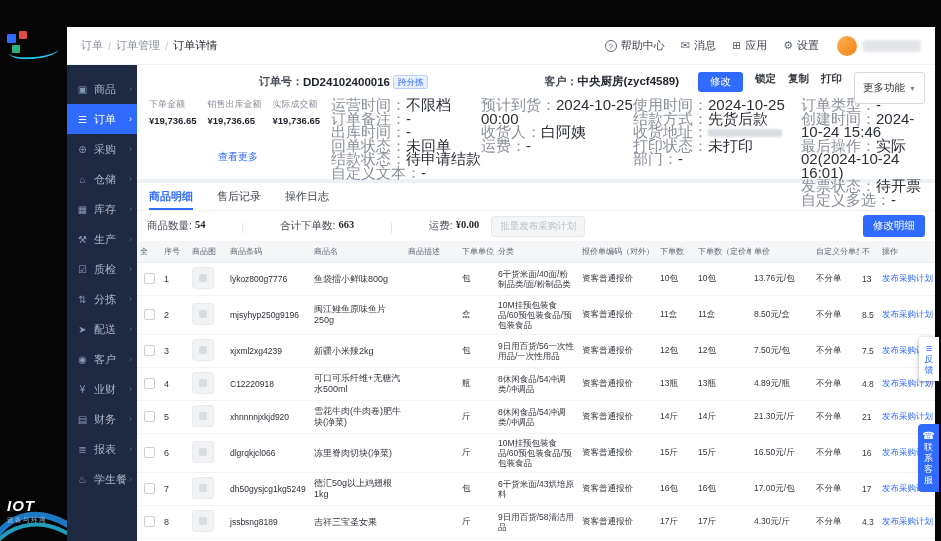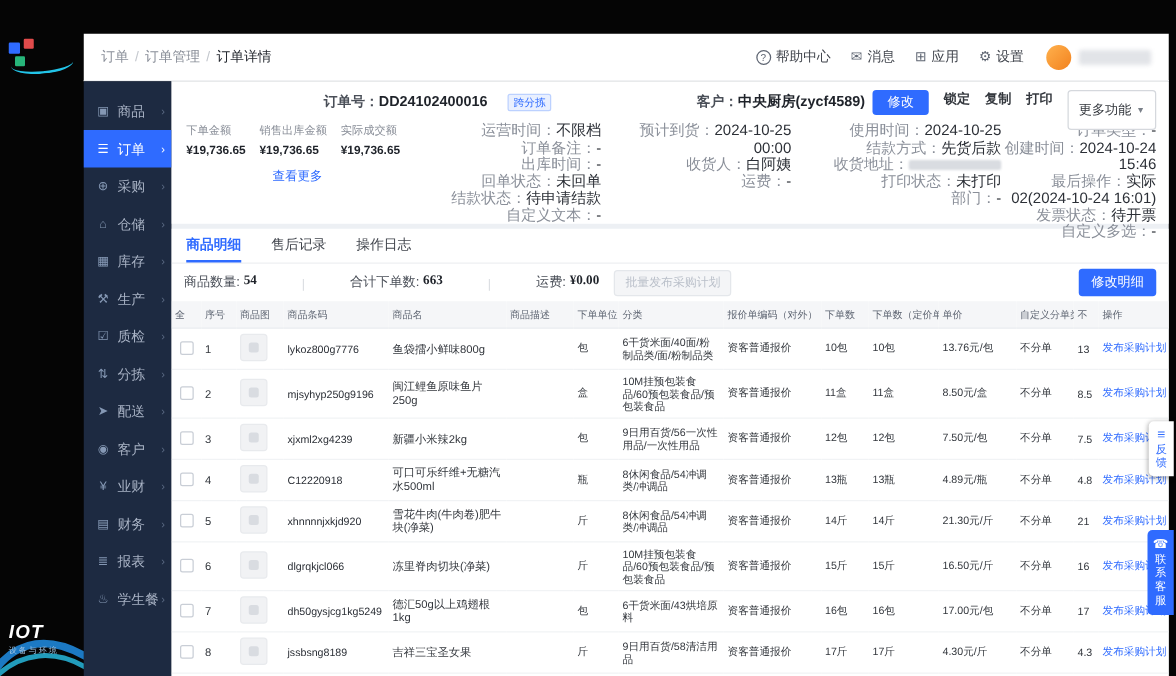--- a/index.html
+++ b/index.html
@@ -45,40 +45,40 @@
   .side-item.active { background:#2f6bff; color:#fff; }
   .side-item.active .sicon, .side-item.active .schev { color:#fff; }
 
   
   .main { position:absolute; left:137px; top:65px; width:798px; height:476px; background:#edf0f4; overflow:hidden; z-index:1; }
 
   .order-card { background:#fff; padding:6px 10px 4px 10px; position:relative; height:114px; }
   .order-head { display:flex; align-items:center; height:21px; padding-left:112px; }
   .order-no-label, .customer-label { font-size:11px; color:#4a4f58; font-weight:700;text-align:right; }
   .order-no, .customer { font-size:11.5px; font-weight:700; color:#1f232a; }
-  .order-tag { margin-left:16px; font-size:8.5px; color:#2f6bff; background:#e9f0ff; border:1px solid #bcd1ff;
+  .order-tag { margin-left:3px; font-size:8.5px; color:#2f6bff; background:#e9f0ff; border:1px solid #bcd1ff;
     border-radius:2px; padding:0 4px; line-height:12px; }
   .customer-label { margin-left:116px; }
   .order-actions { position:absolute; right:10px; top:7px; display:flex; align-items:flex-start; gap:12px; }
   button { border:none; background:none; cursor:pointer; font-family:inherit; }
   .btn-primary { background:#2f6bff; color:#fff; font-size:10.5px; padding:3px 12px; border-radius:3px; }
   .btn-text { font-size:10.5px; color:#33373d; font-weight:700; padding:0; }
   .btn-outline { border:1px solid #d5d8dd; font-size:10.5px; padding:8px 8px; border-radius:3px; color:#33373d;
     display:flex; gap:4px; align-items:center; background:#fff; }
   .caret { font-size:7px; color:#7a8089; }
 
   .order-body { display:flex; margin-top:6px; }
   .order-summary { width:180px; flex:none; padding-left:2px; }
   .summary-row { display:flex; gap:11px; }
   .summary-label { font-size:9px; color:#8a8f99; white-space:nowrap; }
   .summary-value { font-size:9.5px; font-weight:700; color:#1f232a; margin-top:4px; white-space:nowrap; }
-  .view-more { text-align:center; margin-top:8px; font-size:10px; color:#2f6bff; cursor:pointer; }
+  .view-more { text-align:center; margin-top:24px; font-size:10px; color:#2f6bff; cursor:pointer; }
 
   .detail-cols { flex:1; display:flex; padding-left:4px; }
-  .dcol { font-size:12px; line-height:13.5px;text-align:right; }
+  .dcol { font-size:15px; line-height:13.5px; }
   .dcol:nth-child(1){ width:150px; } .dcol:nth-child(2){ width:152px; } .dcol:nth-child(3){ width:168px; } .dcol:nth-child(4){ flex:1; }
   .dlabel { color:#8a8f99; }
   .dvalue { color:#2b2f36; }
   .blur-box { display:inline-block; width:74px; height:8px; background:#d9dce1; border-radius:2px; filter:blur(1px); vertical-align:middle; }
 
   .tabs-card { margin-top:4px; background:#fff; height:358px; overflow:hidden; }
   .tabs { display:flex; gap:24px; padding:0 12px; height:28px; align-items:stretch; border-bottom:1px solid #eef0f2; }
   .tab { font-size:11px; color:#41454d; line-height:27px; cursor:pointer; }
   .tab.active { color:#2f6bff; font-weight:700; border-bottom:2px solid #2f6bff; }
 

